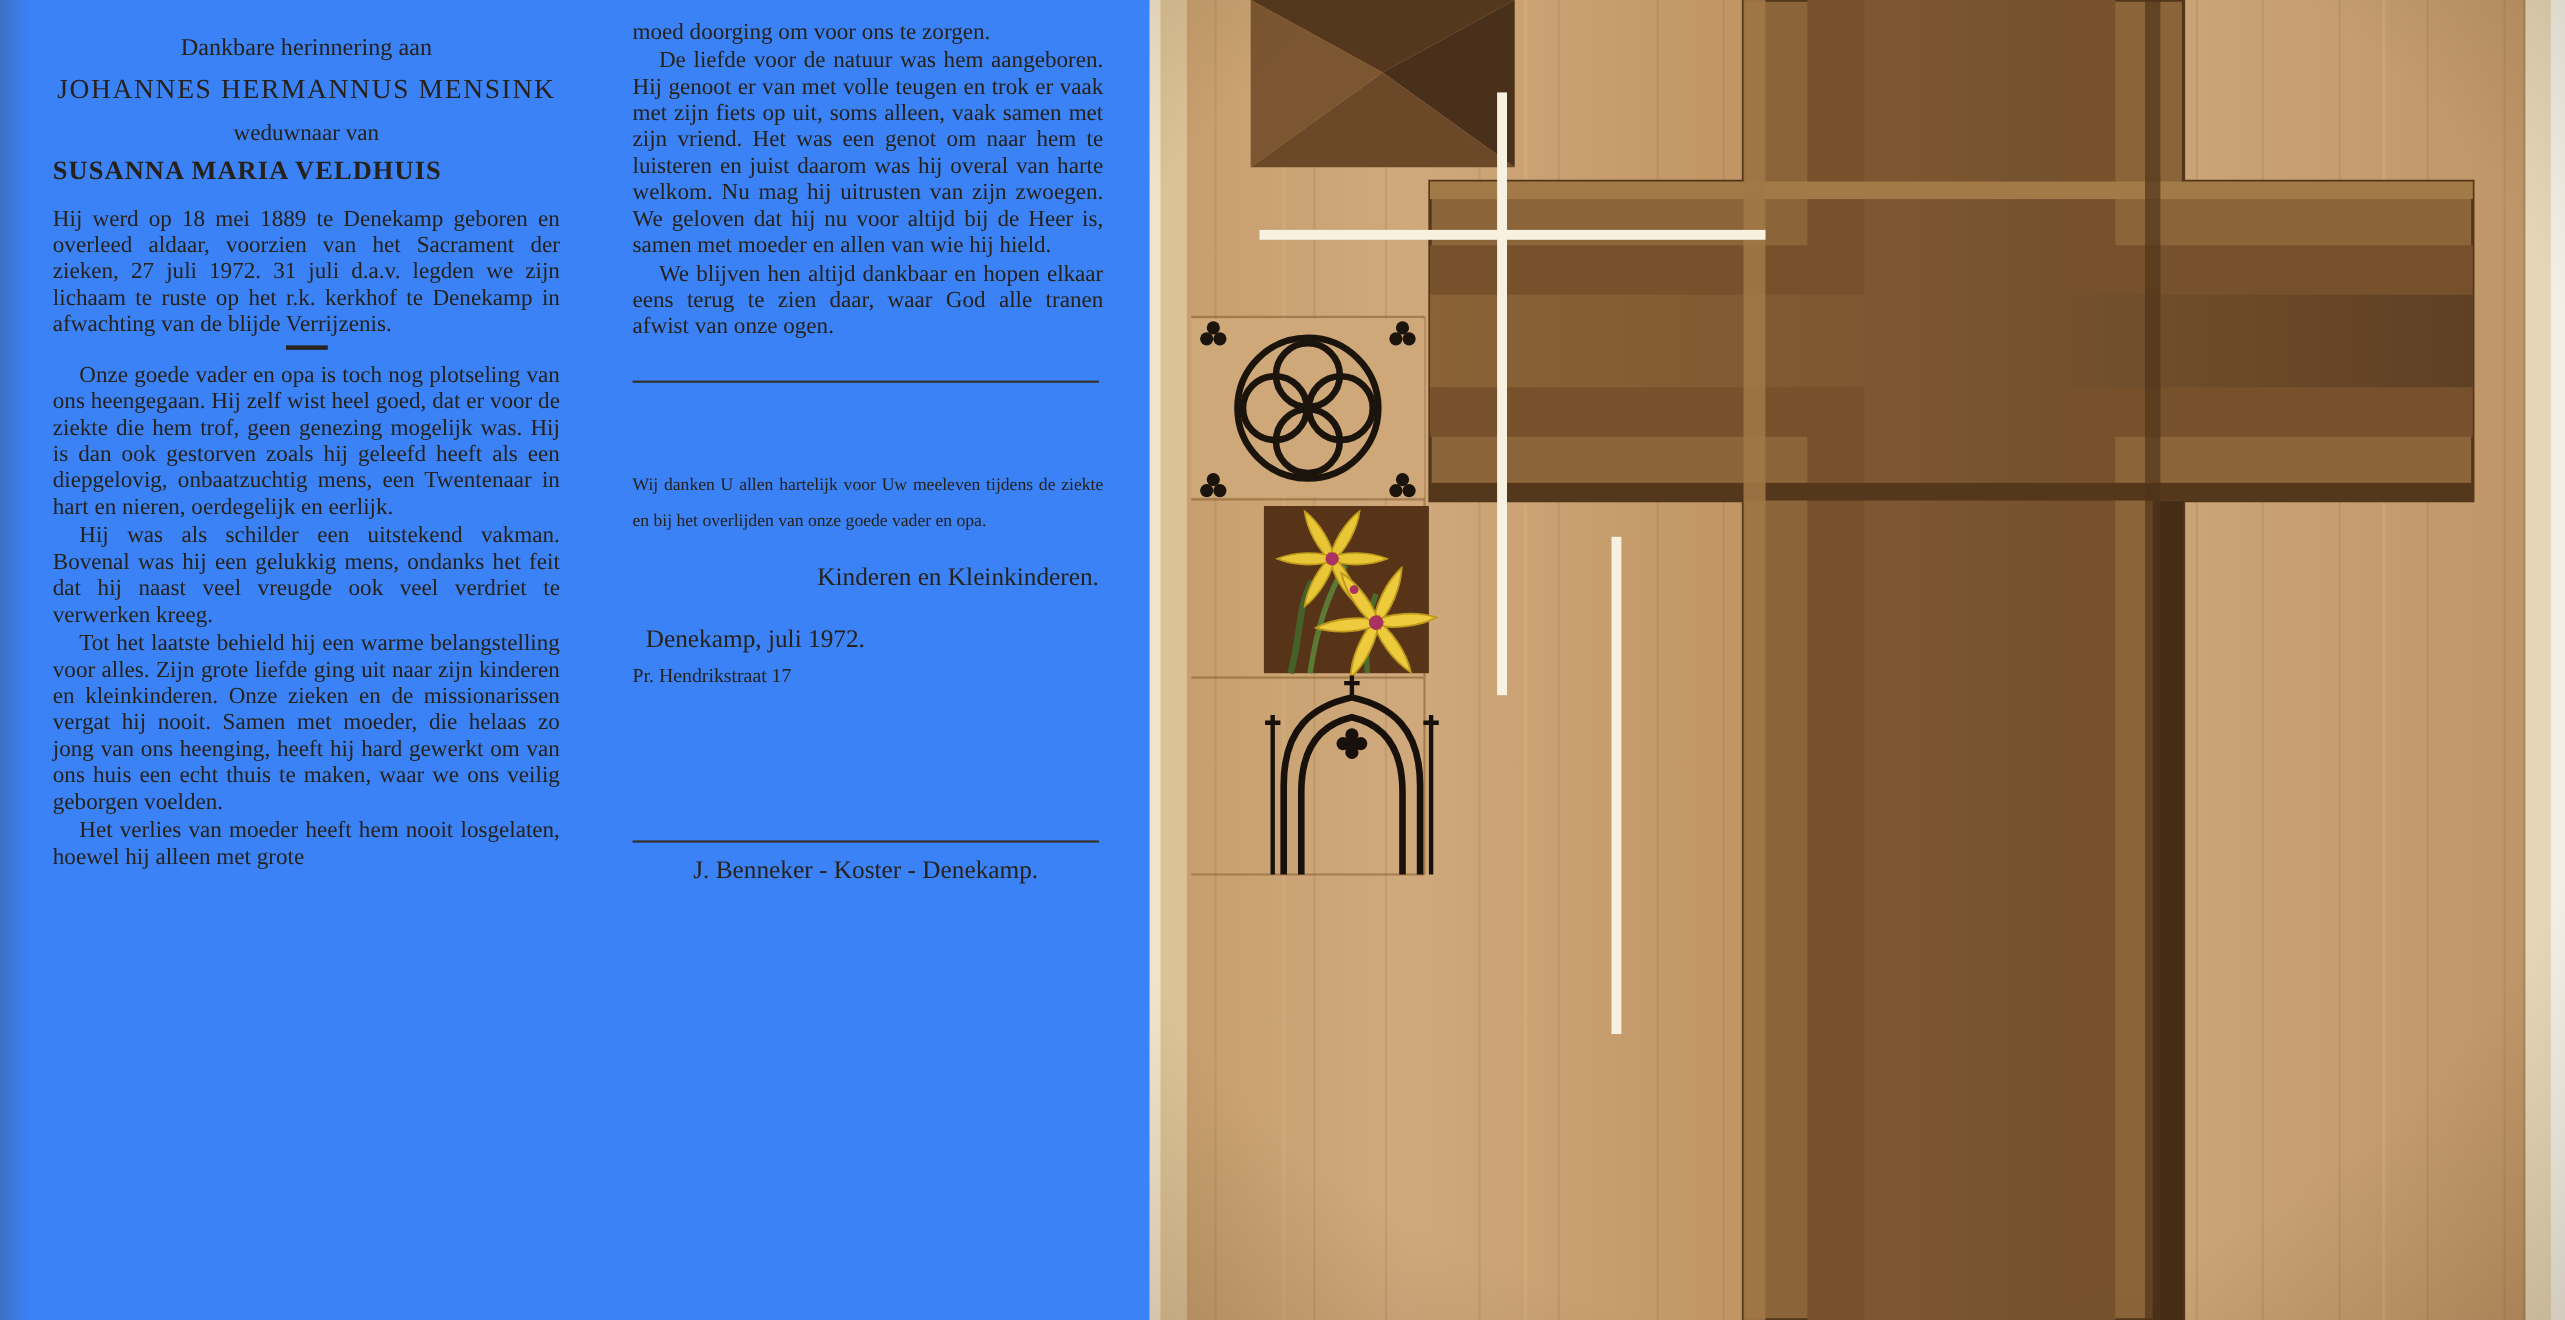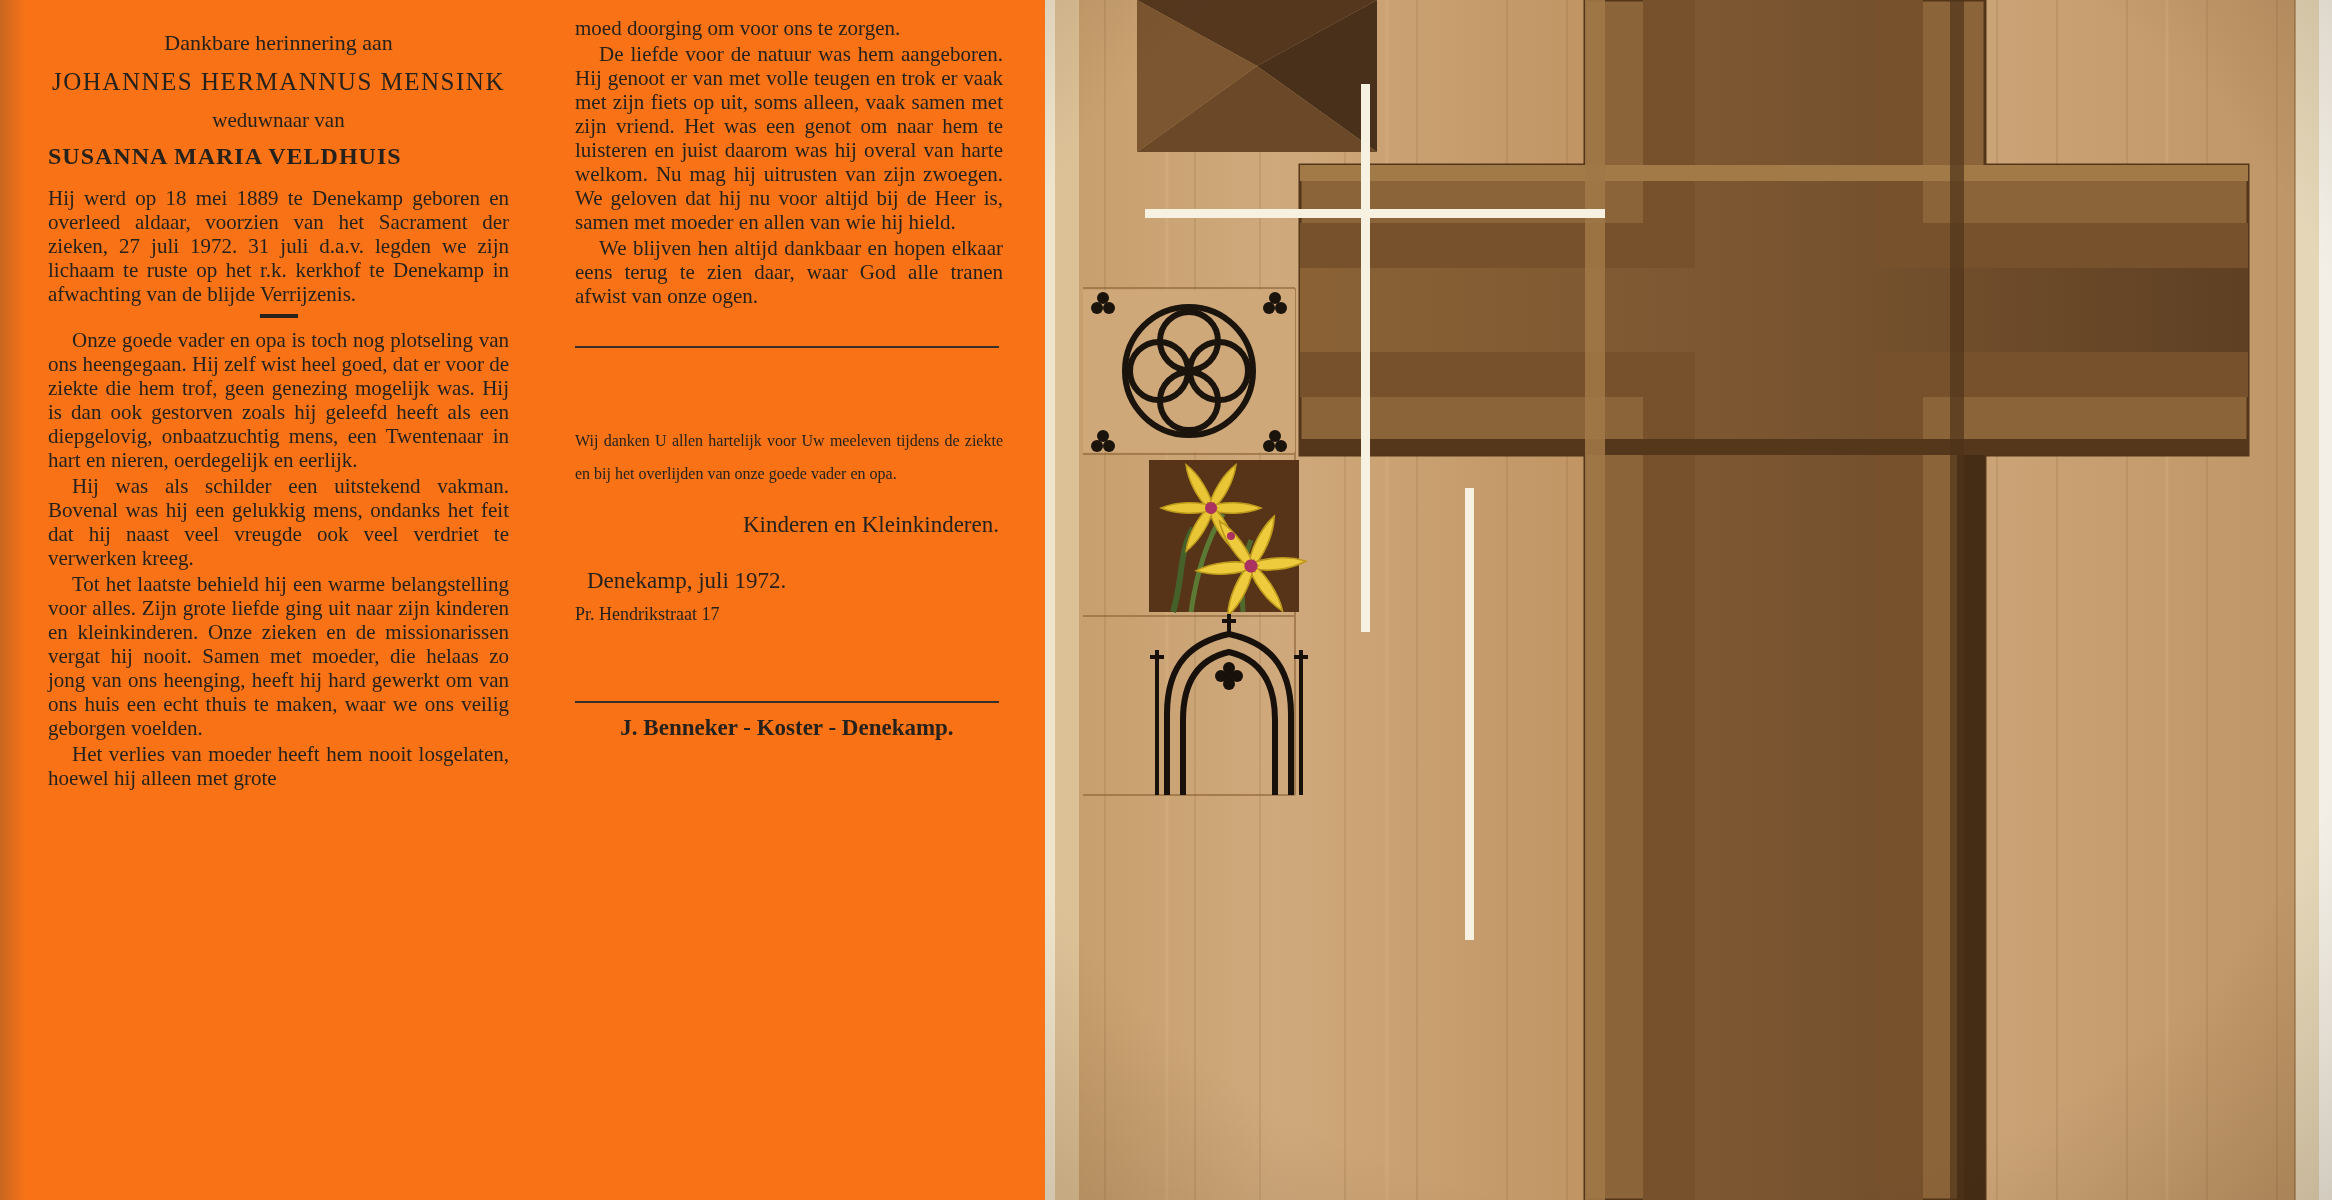--- a/index.html
+++ b/index.html
@@ -7,21 +7,21 @@
     width: 2332px; height: 1200px;
     overflow: hidden;
     background: #eceae3;
     font-family: "Liberation Serif", "DejaVu Serif", serif;
     color: #26221b;
   }
   .card {
     position: relative;
     display: flex;
     width: 2332px; height: 1200px;
-    background: #f97316;
+    background: #3b82f6;
   }
   .card::before {
     content: '';
     position: absolute; left: 0; top: 0;
     width: 26px; height: 100%;
     background: linear-gradient(to right, rgba(70,68,60,0.28), rgba(70,68,60,0));
     pointer-events: none;
     z-index: 5;
   }
   .panel { box-sizing: border-box; }
@@ -64,23 +64,22 @@
   .signature {
     font-size: 23px;
     text-align: right;
     margin: 22px 4px 0 0;
   }
   .place-date { font-size: 23px; margin: 30px 0 0 12px; }
   .address    { font-size: 18px; margin: 10px 0 0 0; }
 
   .bottom-block {
     position: absolute;
-    top: 701px; left: 30px;
+    top: 764px; left: 30px;
     width: 424px;
-    font-weight: bold;
   }
   .printer {
     font-size: 23px;
     text-align: center;
     margin: 12px 0 0 0;
   }
   .art-panel svg { display: block; }
 </style>
 </head>
 <body>

